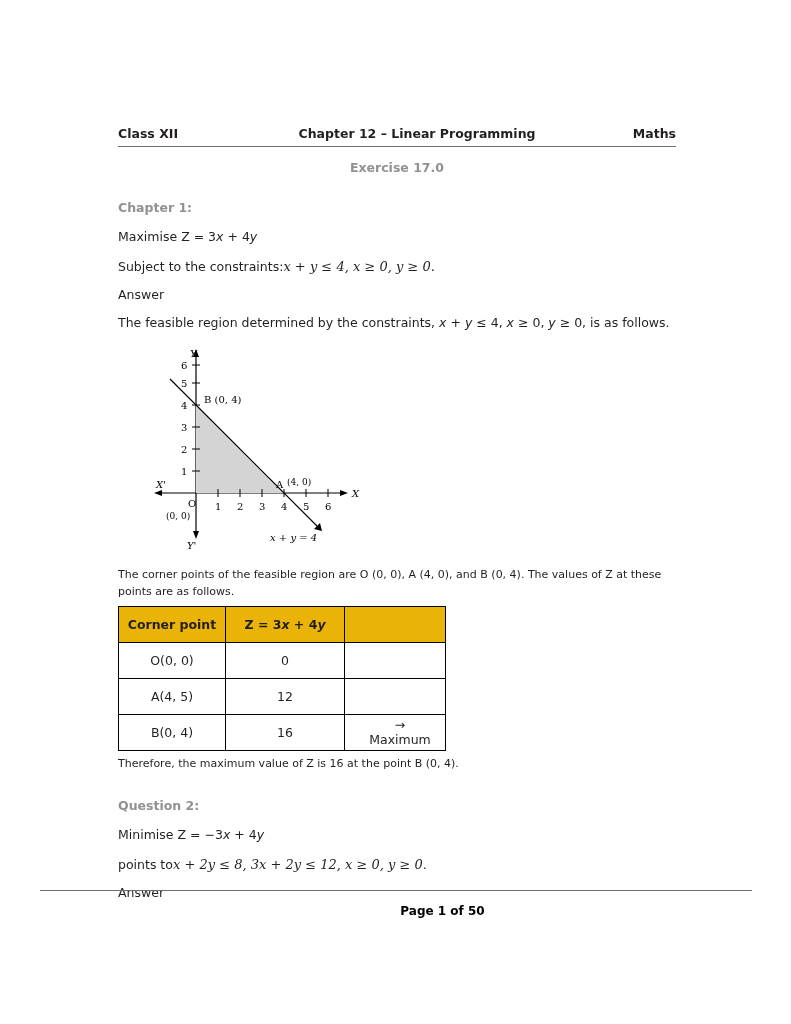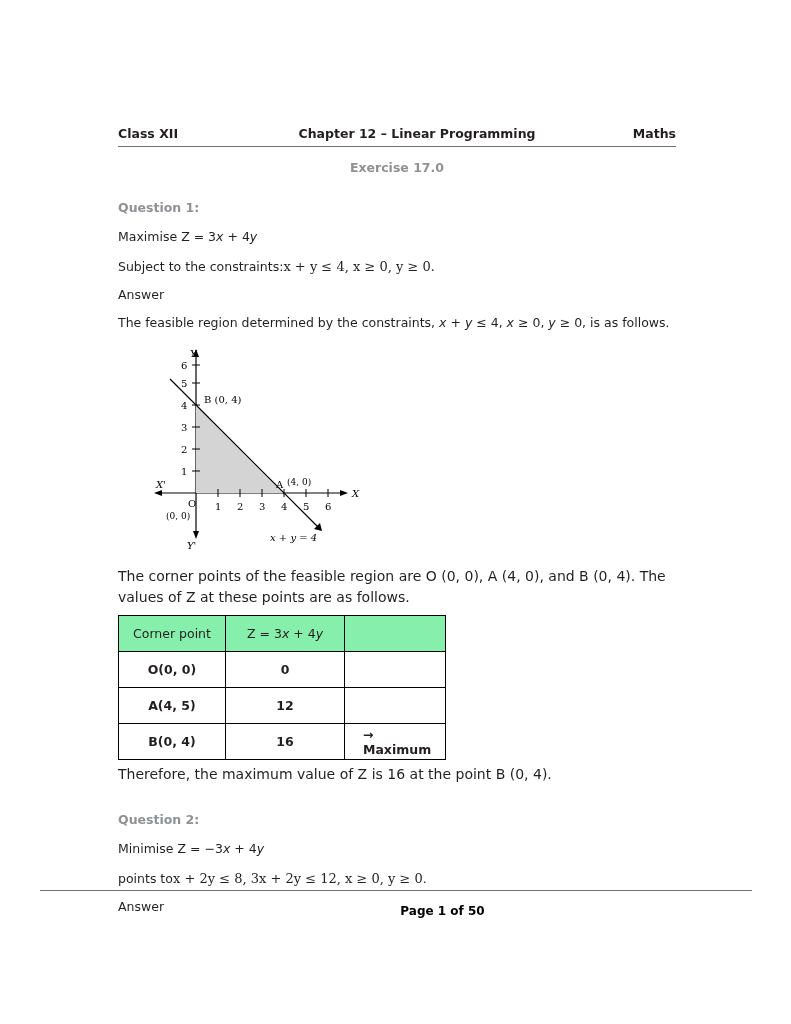--- a/index.html
+++ b/index.html
@@ -67,30 +67,31 @@
   .line {
     font-size: 12.5px;
     color: #231f20;
     margin: 0 0 13px 0;
     line-height: 1.35;
   }
   .line.tight { margin-bottom: 11px; }
   .ital { font-style: italic; }
   .math {
     font-family: "DejaVu Serif", serif;
+    font-style: italic;
     font-size: 13px;
   }
   .inline-row {
     display: flex;
     align-items: baseline;
     margin: 0 0 13px 0;
     font-size: 12.5px;
   }
   .para {
-    font-size: 14px;
+    font-size: 11px;
     line-height: 1.55;
     margin: 0 0 6px 0;
   }
 
   
   .graph-wrap {
     margin: 10px 0 12px 0;
     padding-left: 30px;
   }
 
@@ -98,31 +99,31 @@
   table.corner {
     border-collapse: collapse;
     margin: 6px 0 4px 0;
     font-size: 12.5px;
   }
   table.corner td, table.corner th {
     border: 1px solid #000000;
     height: 35px;
     vertical-align: middle;
     text-align: center;
-    font-weight: bold;
+    font-weight: normal;
     padding: 0 8px;
   }
   table.corner th {
-    font-weight: normal;
-    background: #86efac;
+    font-weight: bold;
+    background: #eab308;
   }
   table.corner .c1 { width: 90px; }
   table.corner .c2 { width: 102px; }
   table.corner .c3 { width: 84px; }
-  table.corner .maxcell { text-align: left; padding-left: 18px; }
+  table.corner .maxcell { text-align: center; padding-left: 18px; }
 
   
   .footer-rule {
     position: absolute;
     left: 40px;
     top: 890px;
     width: 712px;
     border-top: 1px solid #6f6f6f;
   }
   .footer {
@@ -148,21 +149,21 @@
   <div class="header">
     <span class="h-left">Class XII</span>
     <span class="h-center">Chapter 12 – Linear Programming</span>
     <span class="h-right">Maths</span>
   </div>
 
   <div class="exercise-title">Exercise 17.0</div>
 
   <div class="content">
 
-    <div class="q-label">Question 1:</div>
+    <div class="q-label">Chapter 1:</div>
 
     <div class="line">
       Maximise Z = 3<span class="ital">x</span> + 4<span class="ital">y</span>
     </div>
 
     <div class="inline-row">
       <span>Subject to the constraints:</span>
       <span class="math">x + y ≤ 4, x ≥ 0, y ≥ 0.</span>
     </div>
 

